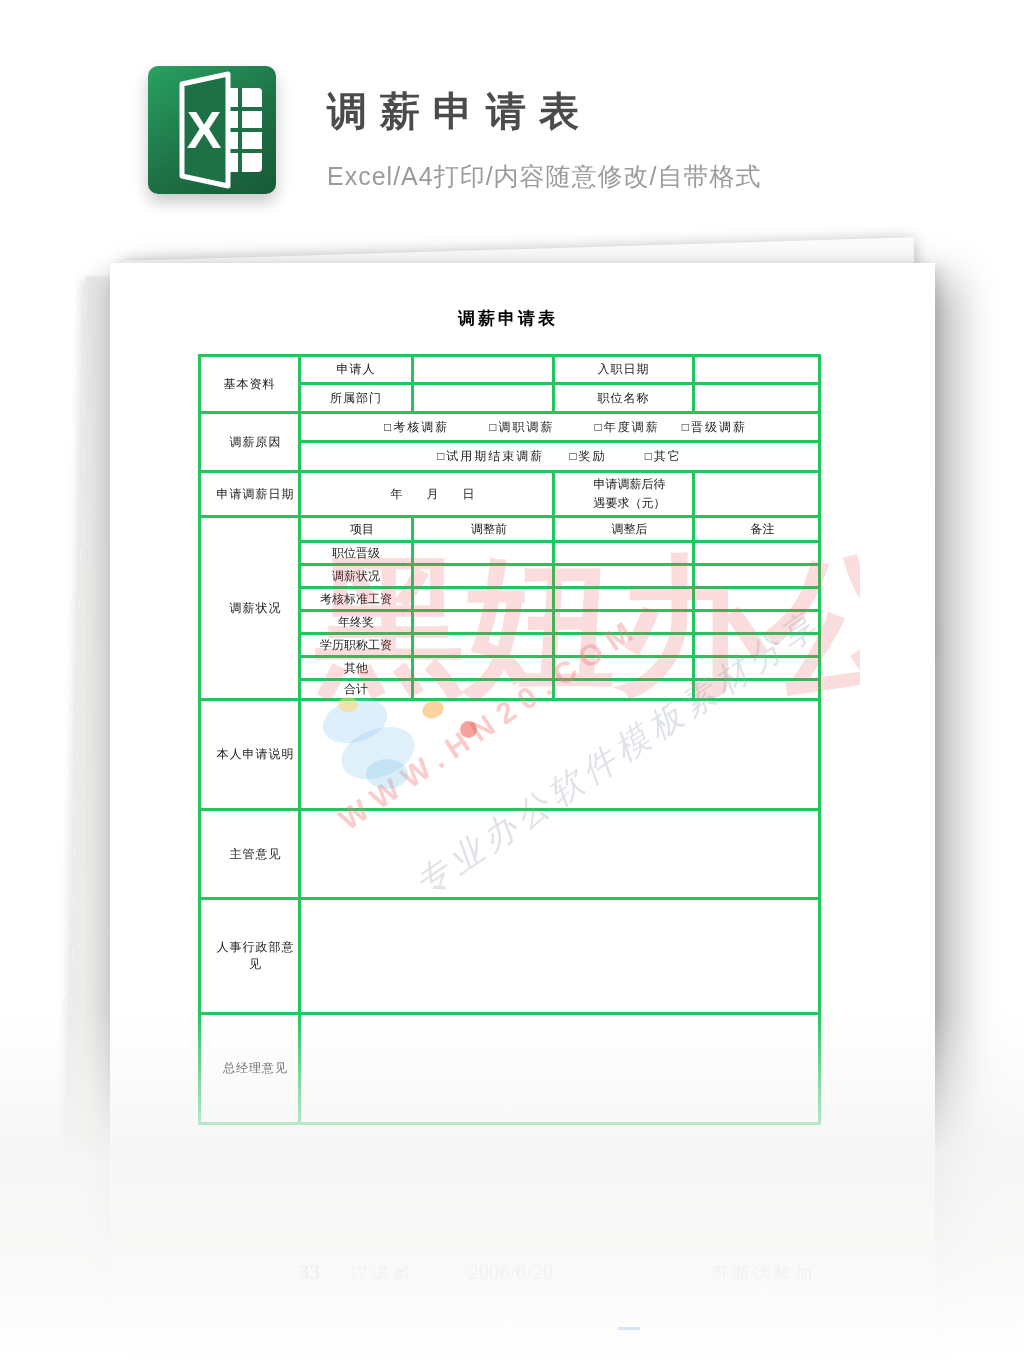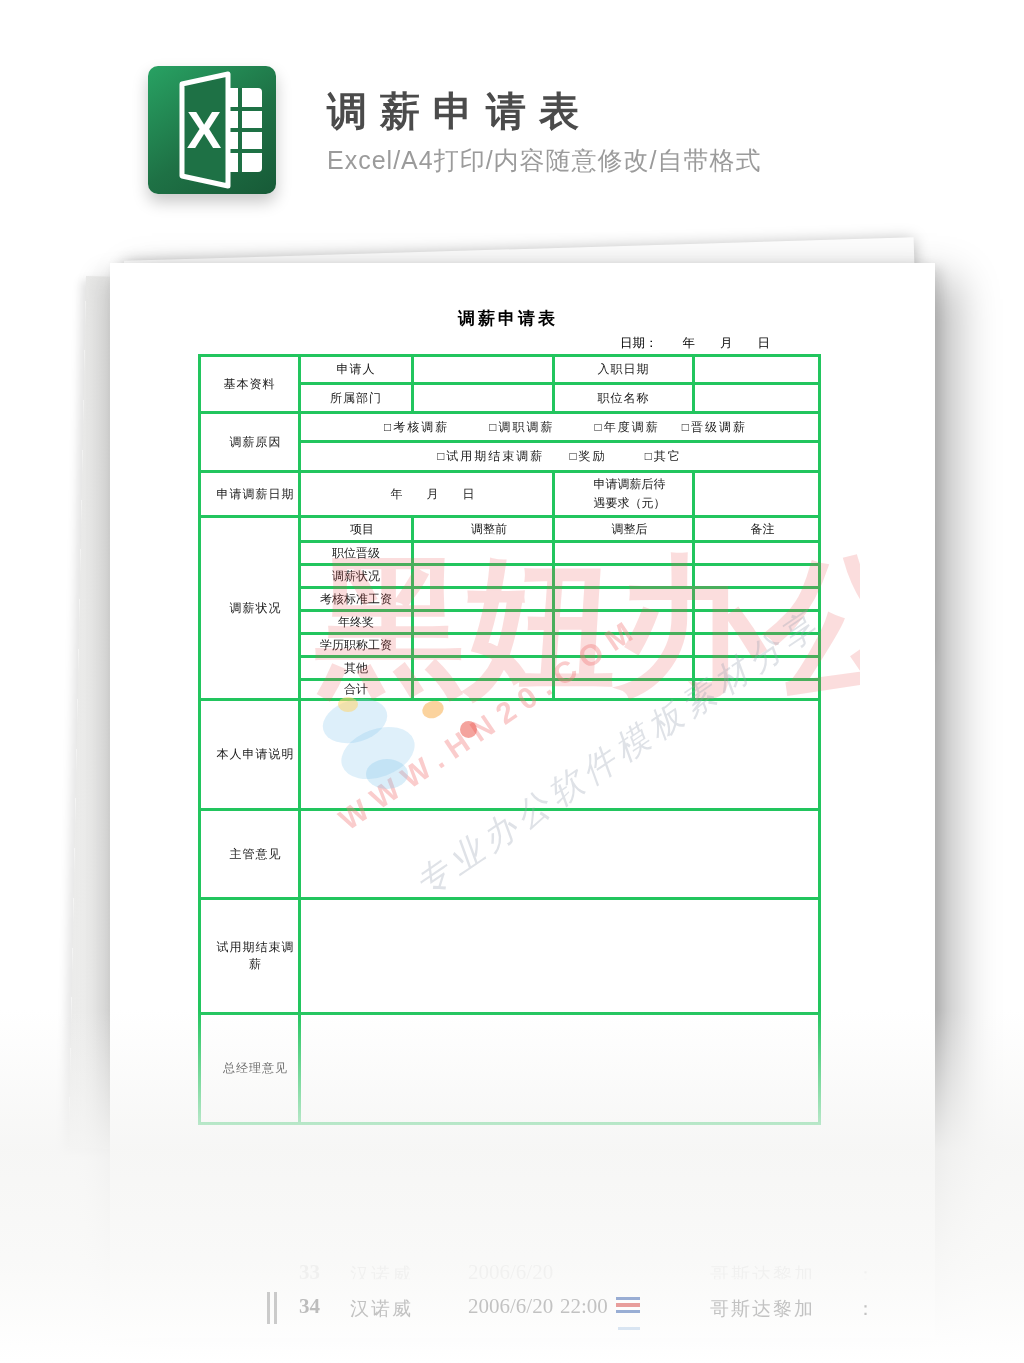--- a/index.html
+++ b/index.html
@@ -5,21 +5,21 @@
   html,body{margin:0;padding:0;background:#ffffff;}
   #stage{position:relative;width:1024px;height:1363px;background:#ffffff;overflow:hidden;
          font-family:"Liberation Serif","DejaVu Serif",serif;color:#1a1a1a;}
 
   
   .app-icon{position:absolute;left:148px;top:66px;width:128px;height:128px;border-radius:10px;
             background:linear-gradient(145deg,#28a263 0%,#1e7145 55%,#175a37 100%);
             box-shadow:0 8px 16px rgba(0,0,0,.22);z-index:3;}
   .app-title{position:absolute;left:327px;top:84px;font-size:40px;font-weight:bold;color:#4b4b4b;
              letter-spacing:13px;z-index:3;white-space:nowrap;}
-  .app-subtitle{position:absolute;left:327px;top:144px;font-size:25px;color:#9b9b9b;
+  .app-subtitle{position:absolute;left:327px;top:160px;font-size:25px;color:#9b9b9b;
                 font-family:"Liberation Sans","DejaVu Sans",sans-serif;letter-spacing:1px;z-index:3;white-space:nowrap;}
 
   
   .sheet-back-tr{position:absolute;left:130px;top:249px;width:790px;height:420px;background:#fdfdfd;
                  transform:rotate(-1.7deg);box-shadow:0 2px 16px rgba(0,0,0,.28);z-index:1;}
   .sheet-back-l{position:absolute;left:86px;top:276px;width:140px;height:872px;
                 background:linear-gradient(to right,#ebebea 0%,#f8f8f7 35%,#ffffff 100%);
                 transform:rotate(1.15deg);transform-origin:top left;
                 box-shadow:-5px 4px 10px rgba(0,0,0,.10);z-index:1;}
   .page-main{position:absolute;left:110px;top:263px;width:825px;height:1075px;background:#ffffff;z-index:2;
@@ -94,21 +94,20 @@
     </svg>
   </div>
   <div class="app-title">调薪申请表</div>
   <div class="app-subtitle">Excel/A4打印/内容随意修改/自带格式</div>
 
   <div class="sheet-back-tr"></div>
   <div class="sheet-back-l"></div>
 
   <div class="page-main">
     <div class="doc-title">调薪申请表</div>
-    <div class="doc-dateline"><span>日期：　　年　　月　　日</span></div>
 
     <table class="form">
       <colgroup>
         <col style="width:100px">
           <col style="width:113px">
           <col style="width:141px">
         <col style="width:140px">
           <col style="width:126px">
       </colgroup>
       <tbody>
@@ -193,21 +192,21 @@
           </tr>
       <tr class="thick" style="height:110px">
         <td class="lbl">本人申请说明</td>
         <td colspan="4"></td>
       </tr>
       <tr class="thick" style="height:89px">
         <td class="lbl">主管意见</td>
         <td colspan="4"></td>
       </tr>
       <tr class="thick" style="height:115px">
-        <td class="lbl">试用期结束调薪</td>
+        <td class="lbl">人事行政部意见</td>
         <td colspan="4"></td>
       </tr>
       <tr class="thick" style="height:110px">
         <td class="lbl">总经理意见</td>
         <td colspan="4"></td>
       </tr>
       </tbody>
     </table>
 
     <div class="wm wm-brand">黑妞办公</div>
@@ -224,35 +223,18 @@
   <div class="fade-overlay"></div>
 
   <div class="footer-row footer-prev">
     <div class="f-num">33</div>
     <div class="f-home">汉诺威</div>
     <div class="f-date">2006/6/20</div>
     <div class="f-away">哥斯达黎加</div>
     <div class="f-colon">：</div>
   </div>
 
-  <div class="footer-row">
-    <div class="bar" style="left:267px"></div>
-    <div class="bar" style="left:274px"></div>
-    <div class="f-num">34</div>
-    <div class="f-home">汉诺威</div>
-    <div class="f-date">2006/6/20</div>
-    <div class="f-time">22:00</div>
-    <div class="f-flag">
-      <div style="background:#4a6fb5"></div>
-        <div style="background:#ffffff"></div>
-      <div style="background:#d9534f"></div>
-        <div style="background:#ffffff"></div>
-      <div style="background:#4a6fb5"></div>
-    </div>
-    <div class="f-away">哥斯达黎加</div>
-    <div class="f-colon">：</div>
-  </div>
   <div class="f-flag2">
     <div style="background:#7fa8d9"></div>
       <div style="background:#ffffff"></div>
   </div>
 
 </div>
 
 </body></html>

